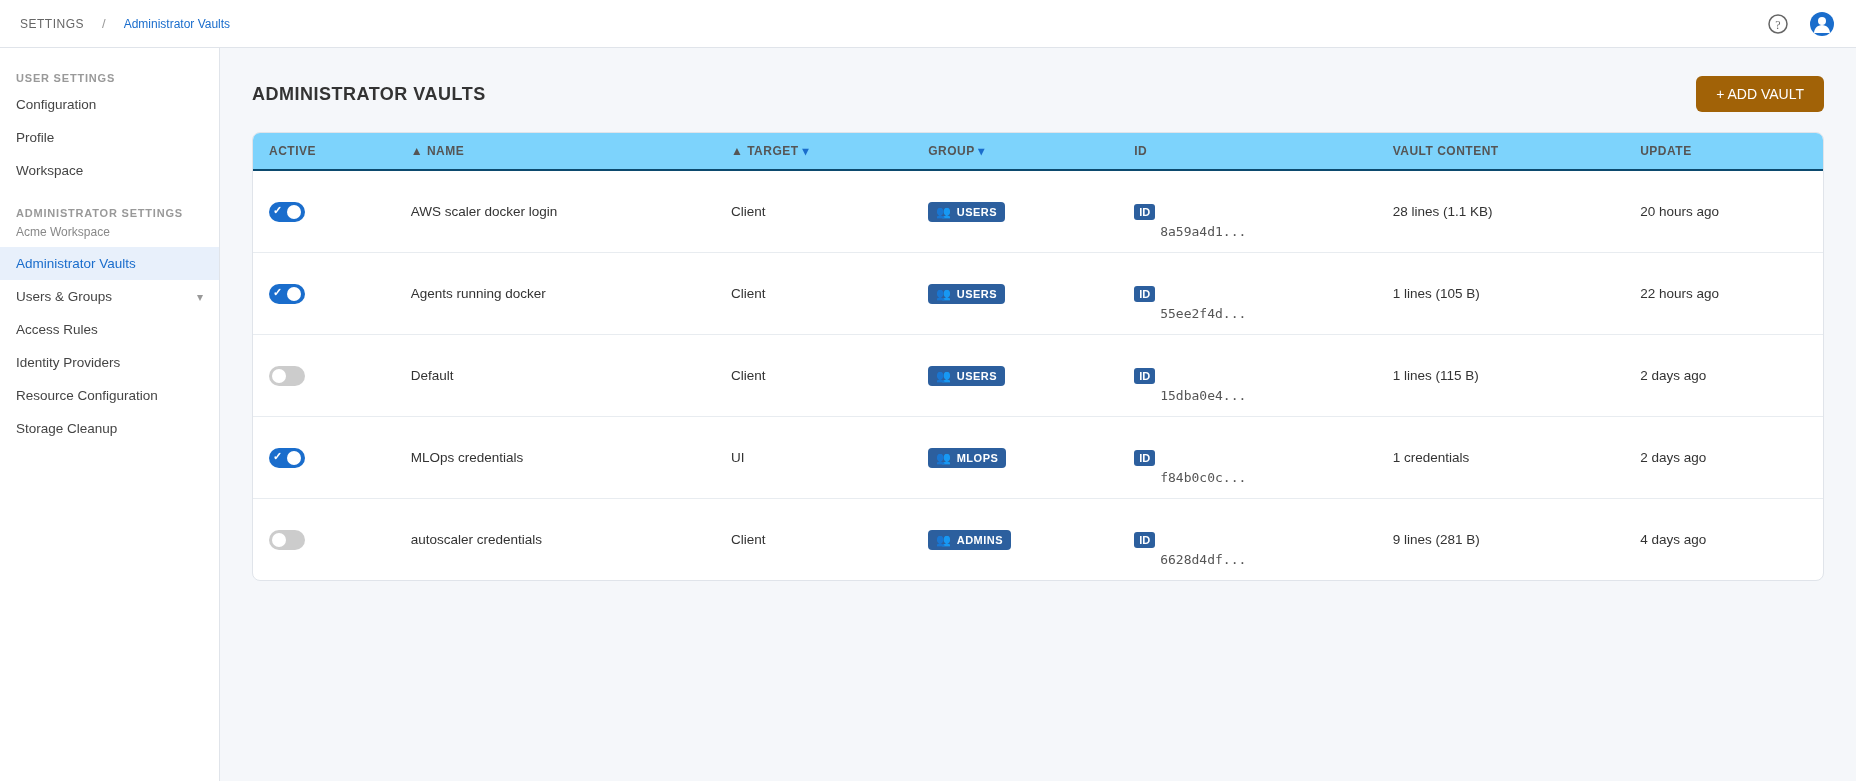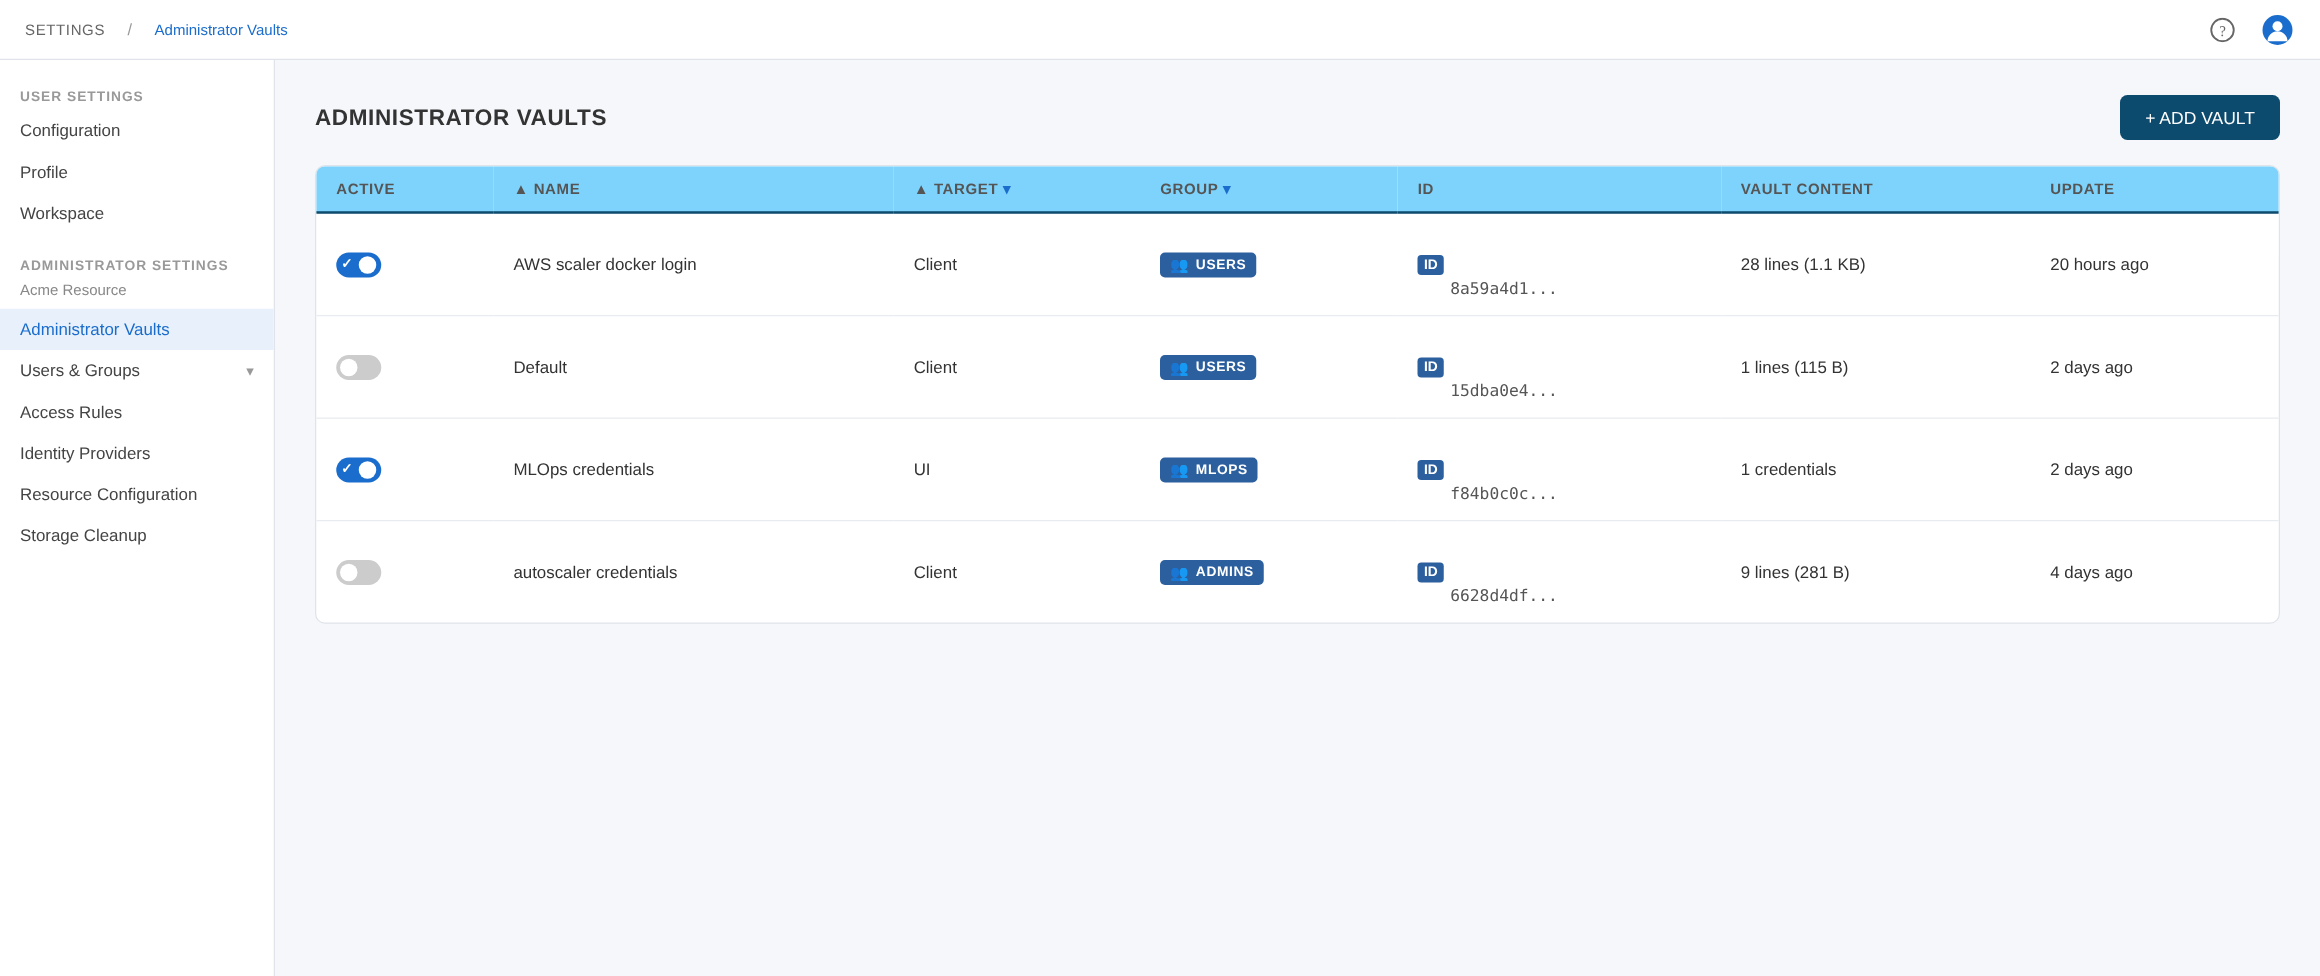--- a/index.html
+++ b/index.html
@@ -77,21 +77,21 @@
       margin-bottom: 20px;
     }
     .page-title {
       font-size: 18px;
       font-weight: 600;
       text-transform: uppercase;
       color: #333;
       letter-spacing: 0.5px;
     }
     .add-vault-btn {
-      background: #0c4a6e;
+      background: #a16207;
       color: #fff;
       border: none;
       border-radius: 6px;
       padding: 10px 20px;
       font-size: 14px;
       font-weight: 500;
       cursor: pointer;
       display: flex;
       align-items: center;
       gap: 8px;
@@ -239,21 +239,21 @@
         <span>Configuration</span>
       </div>
       <div class="sidebar-item">
         <span>Profile</span>
       </div>
       <div class="sidebar-item">
         <span>Workspace</span>
       </div>
 
       <div class="sidebar-section-label" style="margin-top: 12px;">ADMINISTRATOR SETTINGS</div>
-      <div class="sidebar-workspace">Acme Resource</div>
+      <div class="sidebar-workspace">Acme Workspace</div>
 
       <div class="sidebar-item active">
         <span>Administrator Vaults</span>
       </div>
       <div class="sidebar-item">
         <span>Users &amp; Groups</span>
         <span class="sidebar-item-chevron">▾</span>
       </div>
       <div class="sidebar-item">
         <span>Access Rules</span>
@@ -301,20 +301,32 @@
                 <td>Client</td>
                 <td><span class="group-badge"><span style="font-size:12px;">👥</span> USERS</span></td>
                 <td><span class="id-badge">
                     <span class="id-label">ID</span>
                     <span class="id-value">8a59a4d1...</span>
                   </span></td>
                 <td>28 lines (1.1 KB)</td>
                 <td>20 hours ago</td>
               </tr>
               <tr>
+                <td><label class="toggle"><input type="checkbox" checked="" style=""><div class="toggle-slider on"></div></label></td>
+                <td>Agents running docker</td>
+                <td>Client</td>
+                <td><span class="group-badge"><span style="font-size:12px;">👥</span> USERS</span></td>
+                <td><span class="id-badge">
+                    <span class="id-label">ID</span>
+                    <span class="id-value">55ee2f4d...</span>
+                  </span></td>
+                <td>1 lines (105 B)</td>
+                <td>22 hours ago</td>
+              </tr>
+              <tr>
                 <td><label class="toggle"><input type="checkbox" style=""><div class="toggle-slider off"></div></label></td>
                 <td>Default</td>
                 <td>Client</td>
                 <td><span class="group-badge"><span style="font-size:12px;">👥</span> USERS</span></td>
                 <td><span class="id-badge">
                     <span class="id-label">ID</span>
                     <span class="id-value">15dba0e4...</span>
                   </span></td>
                 <td>1 lines (115 B)</td>
                 <td>2 days ago</td>

